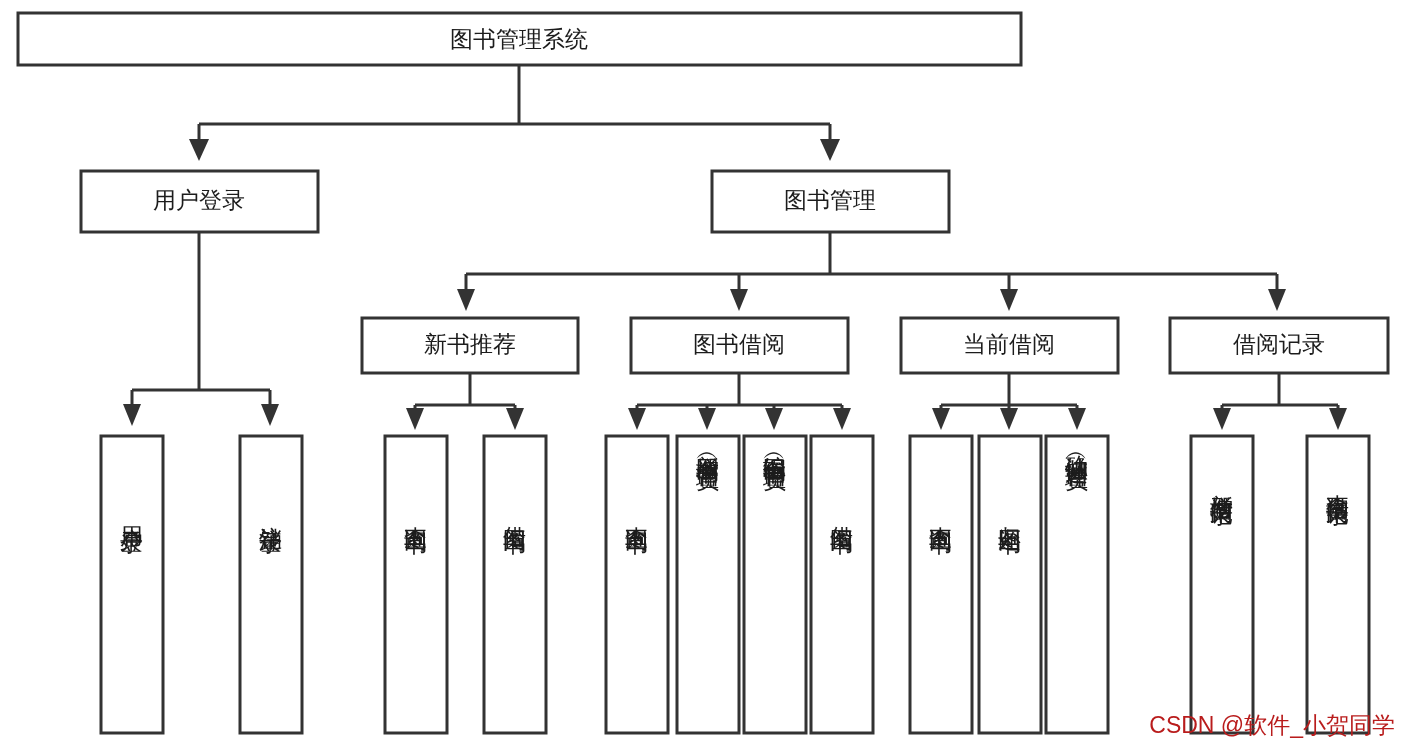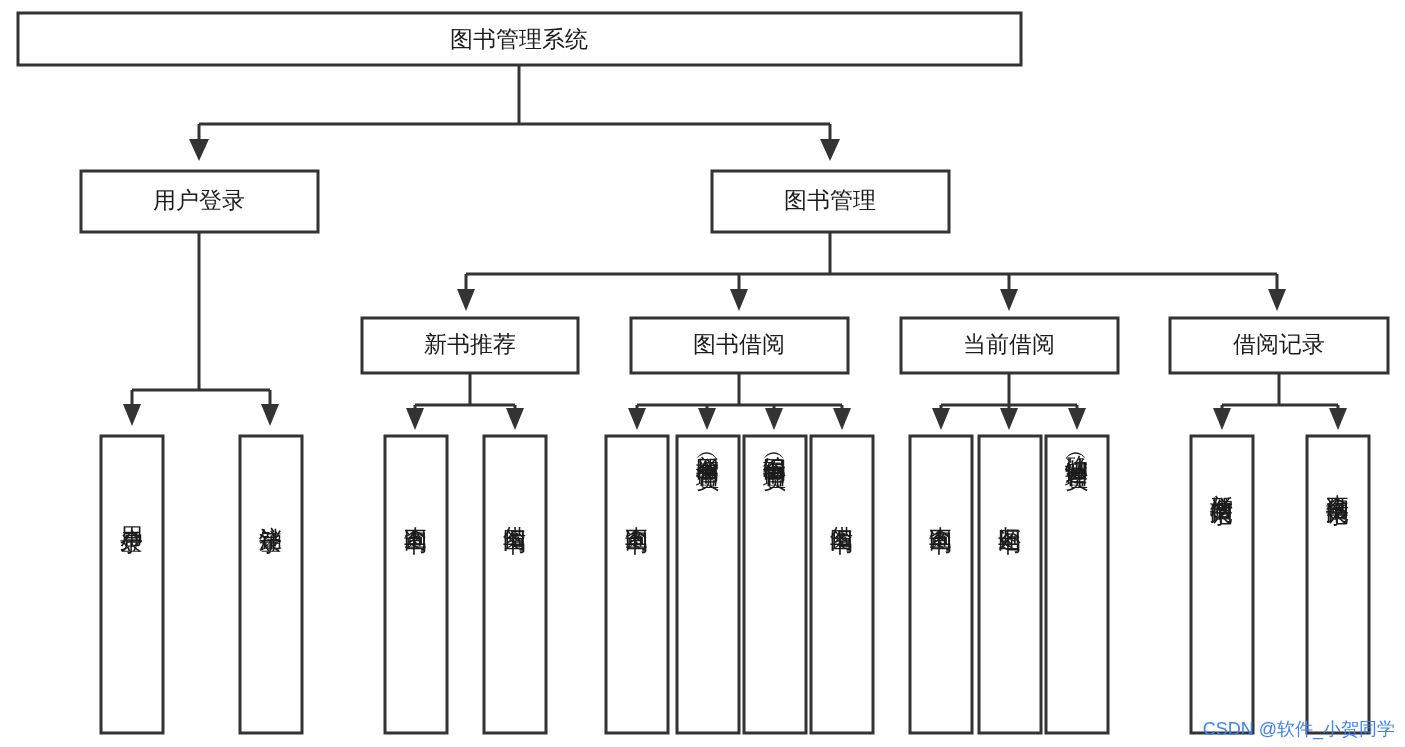--- a/index.html
+++ b/index.html
@@ -49,22 +49,22 @@
     fill: #1c1c1c;
     text-anchor: middle;
     writing-mode: vertical-rl;
     letter-spacing: 2px;
   }
   .watermark {
     position: absolute;
     right: 10px;
     bottom: 6px;
     font-family: "Liberation Sans", "DejaVu Sans", sans-serif;
-    font-size: 18px;
-    color: #3b82f6;
+    font-size: 23px;
+    color: #b91c1c;
     white-space: nowrap;
     pointer-events: none;
   }
 </style>
 </head>
 <body>
 
 <svg id="diagram" viewBox="0 0 1405 747">
 
   <defs>

